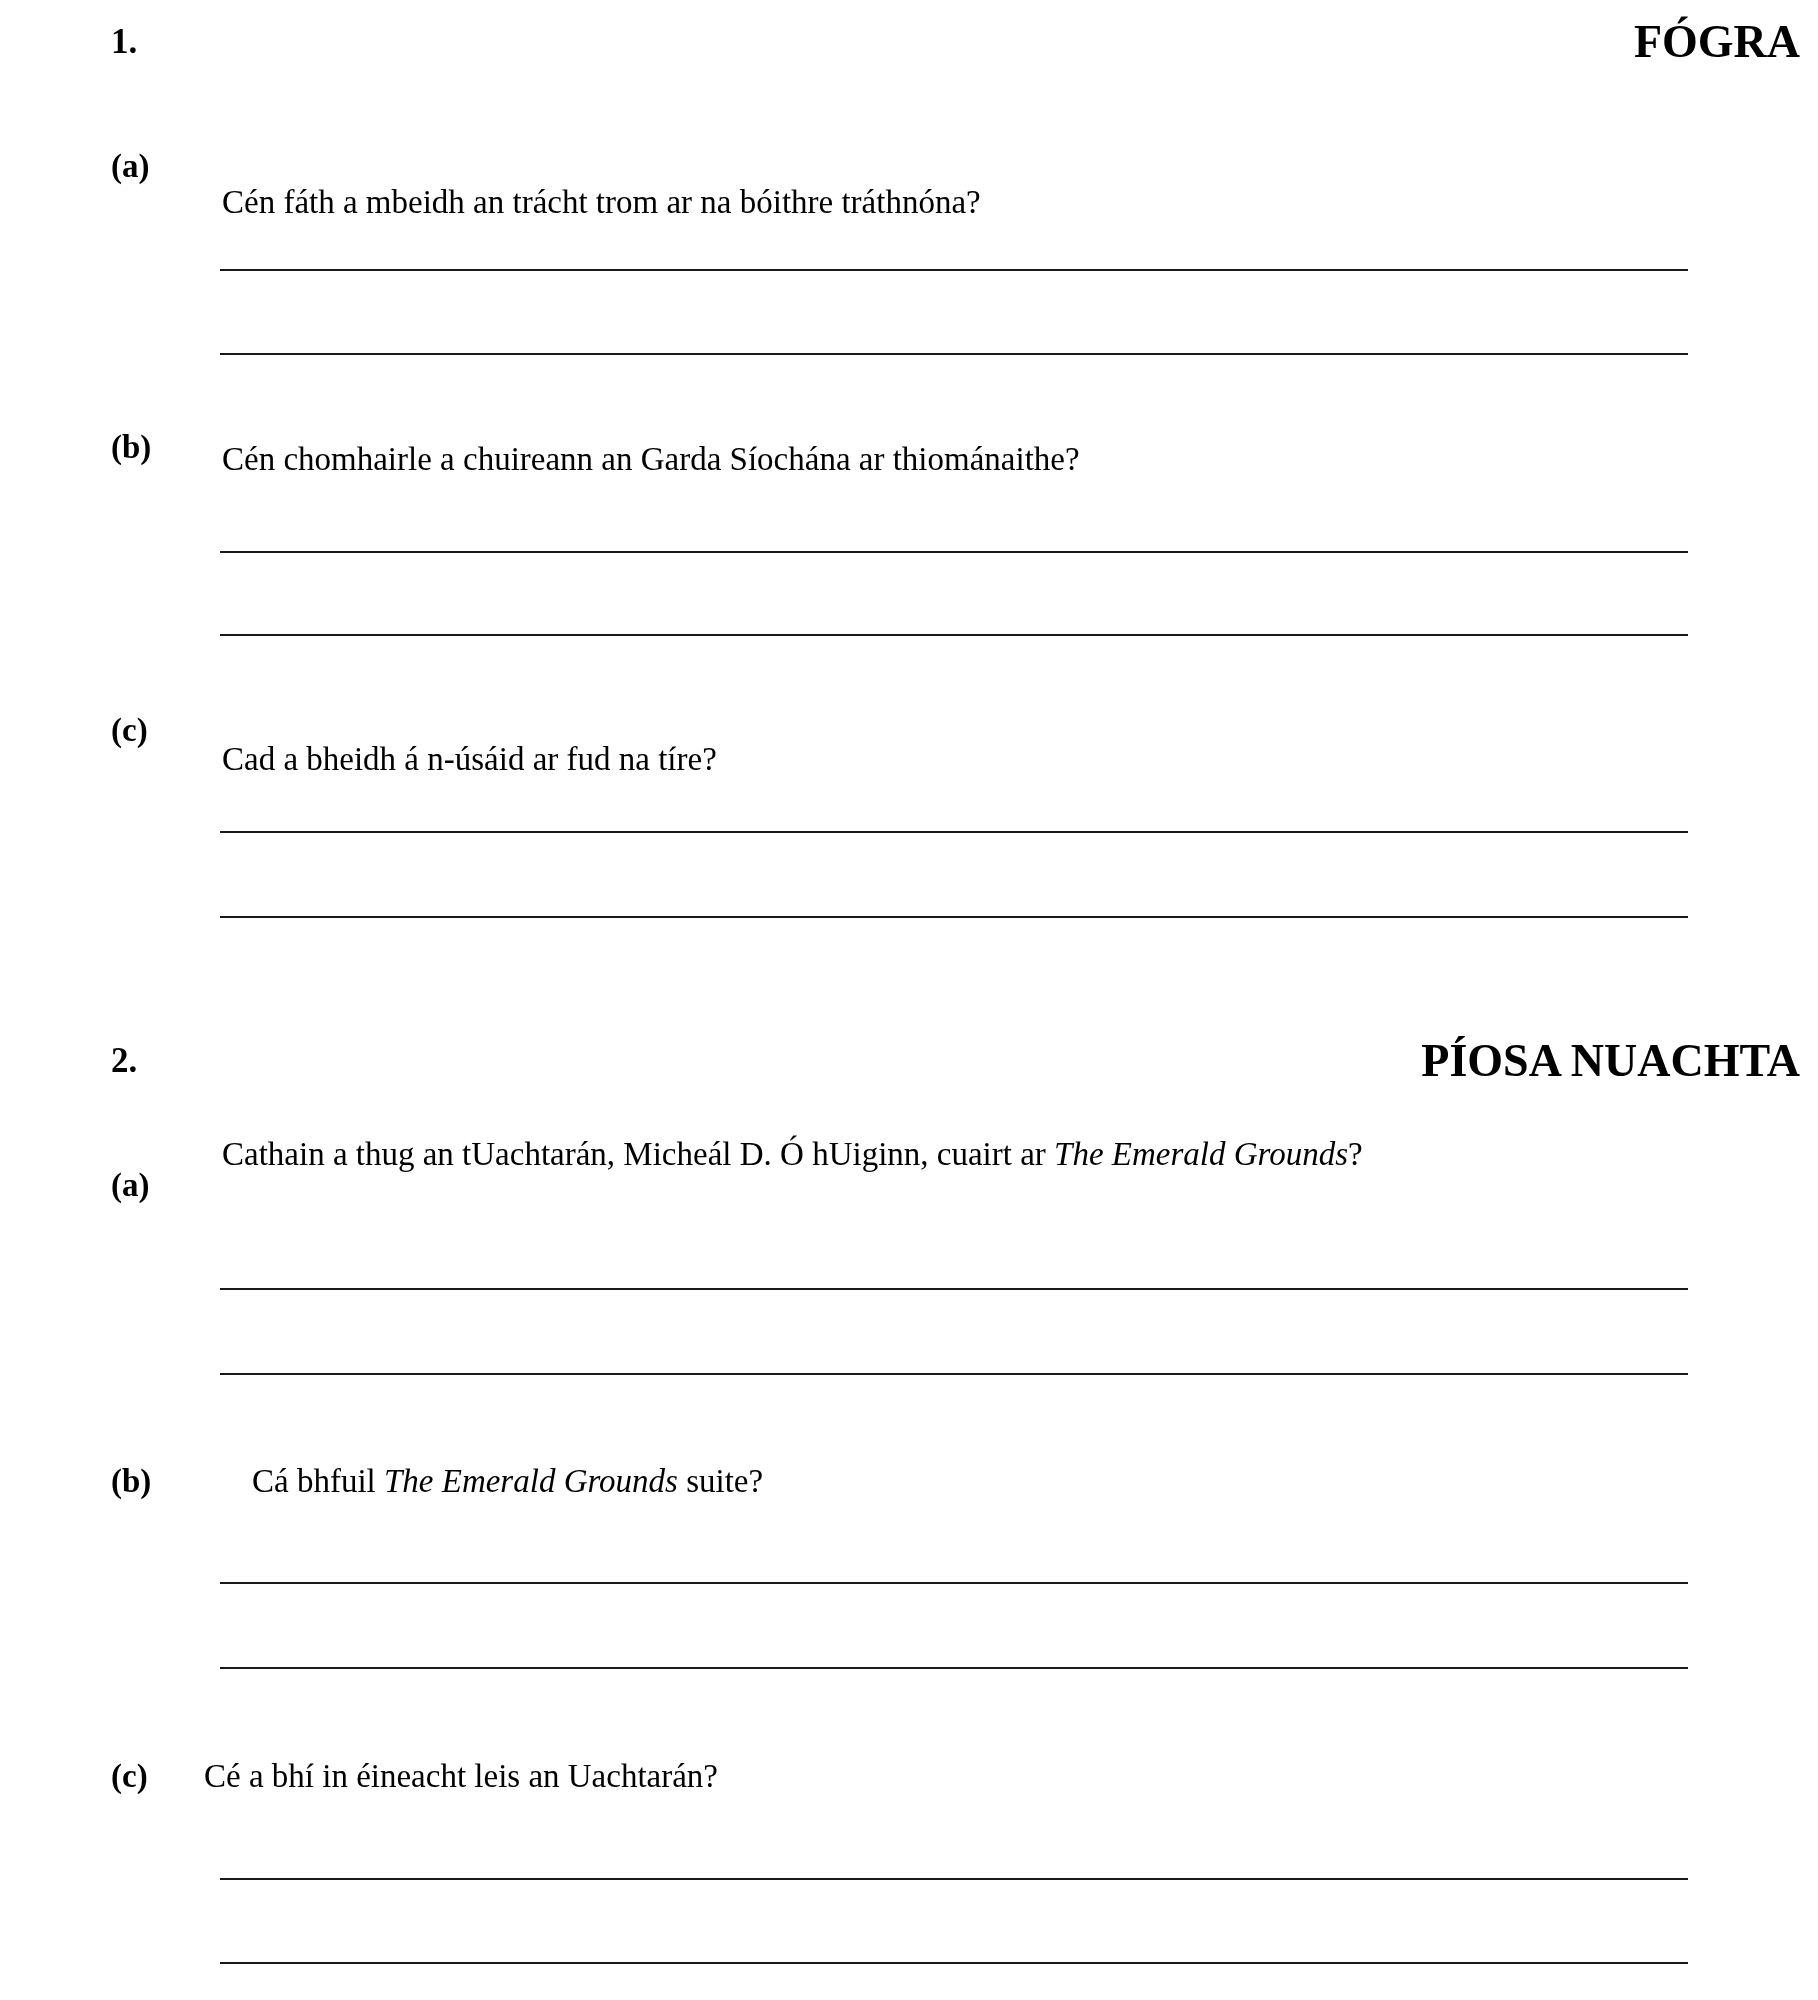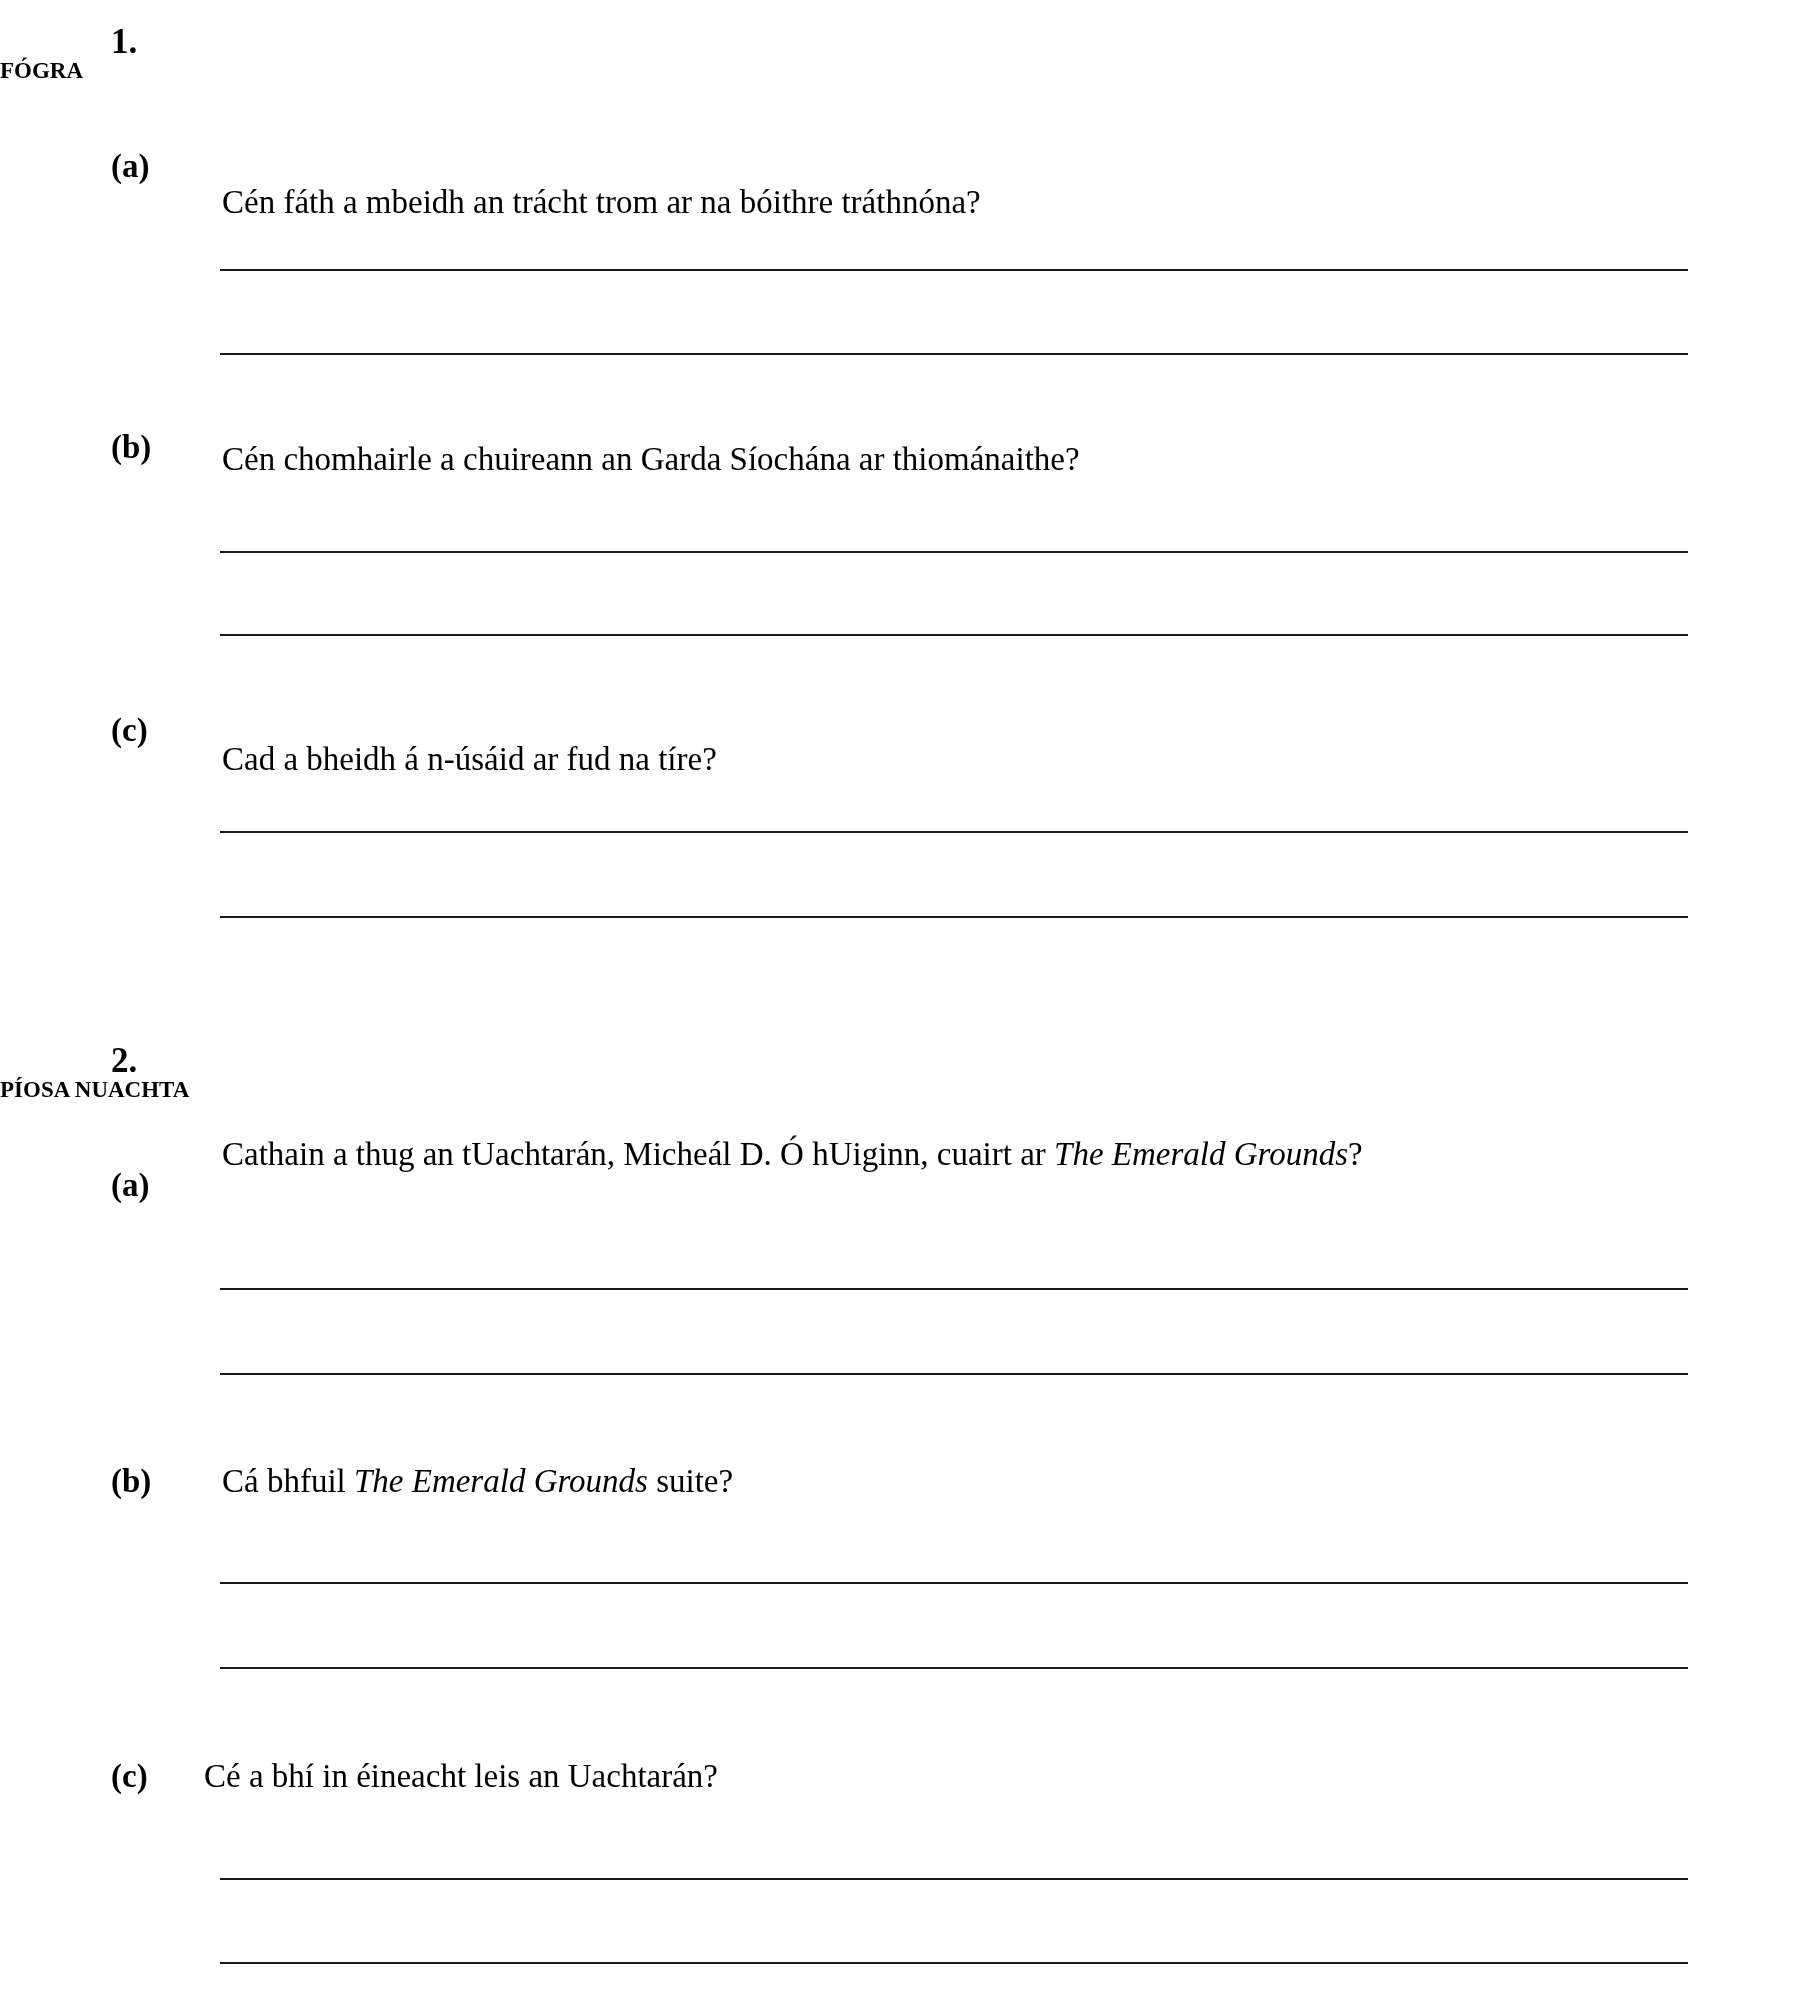--- a/index.html
+++ b/index.html
@@ -18,25 +18,24 @@
   .abs { position: absolute; white-space: nowrap; }
   .sec-num {
     left: 111px;
     font-size: 35px;
     font-weight: bold;
     line-height: 35px;
   }
   .sec-title {
     left: 0;
     width: 1800px;
-    text-align: left;
-    font-size: 23px;
+    text-align: right;
+    font-size: 46px;
     font-weight: bold;
     line-height: 35px;
-    margin-top: 29px;
   }
   .q-label {
     left: 111px;
     font-size: 33px;
     font-weight: bold;
     line-height: 33px;
   }
   .q-text {
     left: 222px;
     font-size: 33px;
@@ -96,21 +95,21 @@
 
   <div>
     <div class="abs q-label" style="top:1169px;">(a)</div>
     <div class="abs q-text" style="top:1138px;"><span>Cathain a thug an tUachtarán, Micheál D. Ó hUiginn, cuairt ar </span><i>The Emerald Grounds</i><span>?</span></div>
     <div class="answer-line" style="top:1288px;"></div>
     <div class="answer-line" style="top:1373px;"></div>
   </div>
 
   <div>
     <div class="abs q-label" style="top:1465px;">(b)</div>
-    <div class="abs q-text" style="top:1465px;"><span>Cá bhfuil </span><i>The Emerald Grounds</i><span> suite?</span></div>
+    <div class="abs q-text" style="top:1465px;margin-left:30px;"><span>Cá bhfuil </span><i>The Emerald Grounds</i><span> suite?</span></div>
     <div class="answer-line" style="top:1582px;"></div>
     <div class="answer-line" style="top:1667px;"></div>
   </div>
 
   <div>
     <div class="abs q-label" style="top:1760px;">(c)</div>
     <div class="abs q-text shift" style="top:1760px;">
       <span>Cé a bhí in éineacht leis an Uachtarán?</span>
     </div>
     <div class="answer-line" style="top:1878px;"></div>

